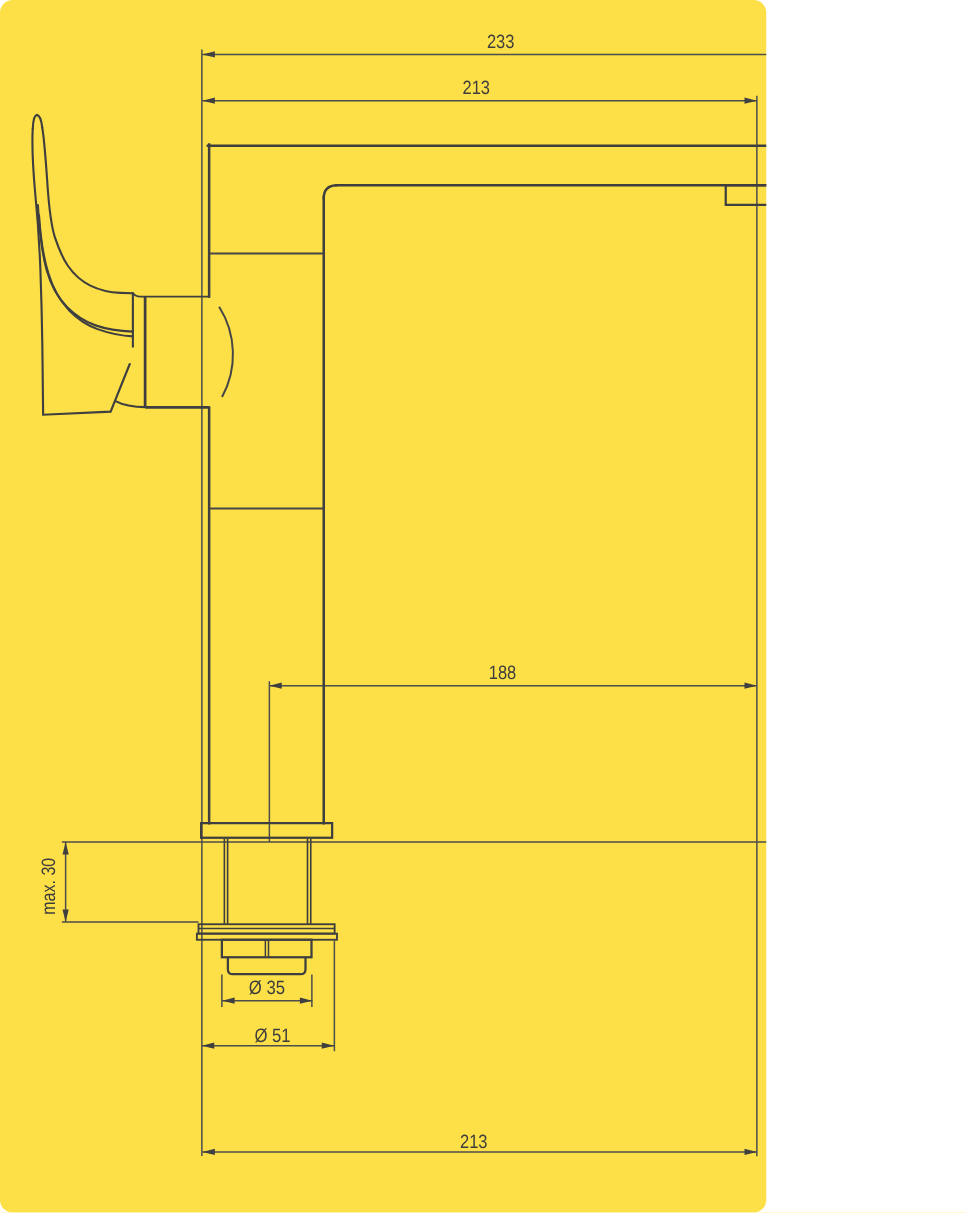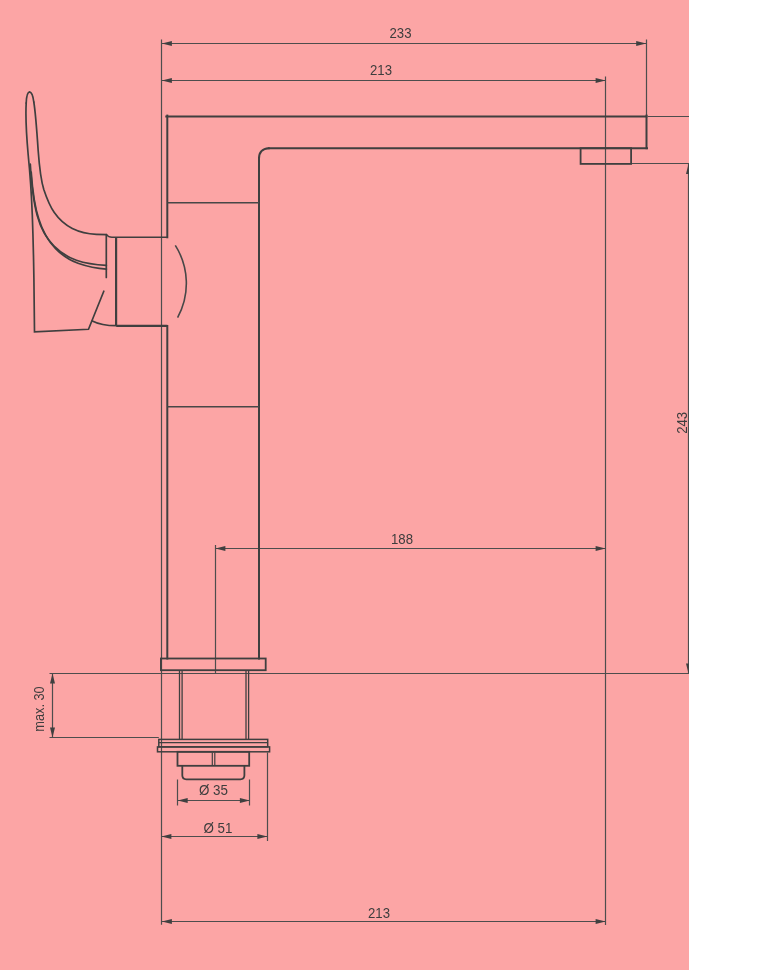--- a/index.html
+++ b/index.html
@@ -1,16 +1,16 @@
 <!DOCTYPE html>
 <html><head>
 <meta charset="utf-8">
 <style>
   html,body{margin:0;padding:0;background:#ffffff;}
-  .wrap{width:689px;height:970px;position:relative;background:#fca5a5;overflow:hidden;}
+  .wrap{width:613px;height:970px;position:relative;background:#fde047;overflow:hidden;border-radius:10px;}
   svg{position:absolute;left:0;top:0;}
   text{font-family:"Liberation Sans", sans-serif;font-size:15.5px;fill:#3d3d3d;}
 </style>
 </head>
 <body>
 <div class="wrap">
 <svg width="773" height="970" viewBox="0 0 773 970" fill="none">
 
   <g stroke="#4d4d4d" stroke-width="1.2">
     <line x1="161.5" y1="39.5" x2="161.5" y2="924.8"></line>

